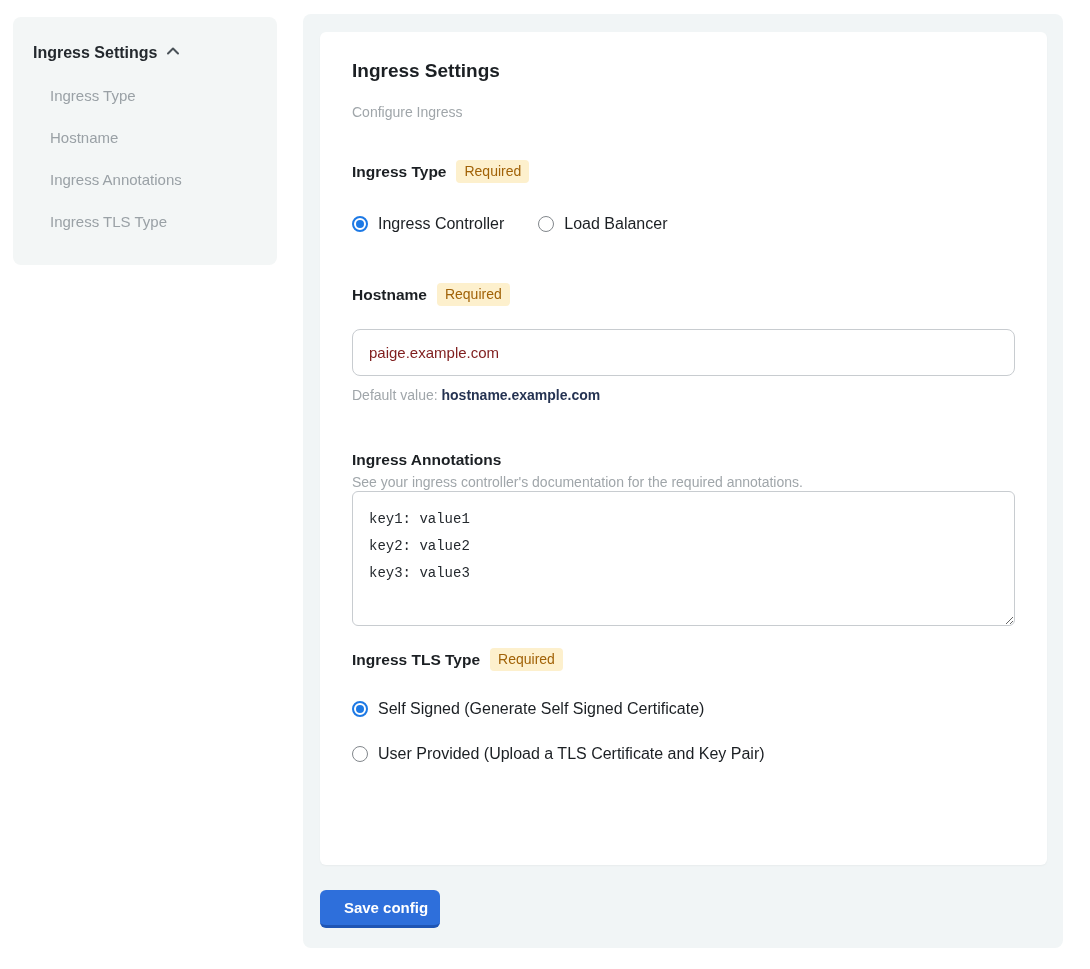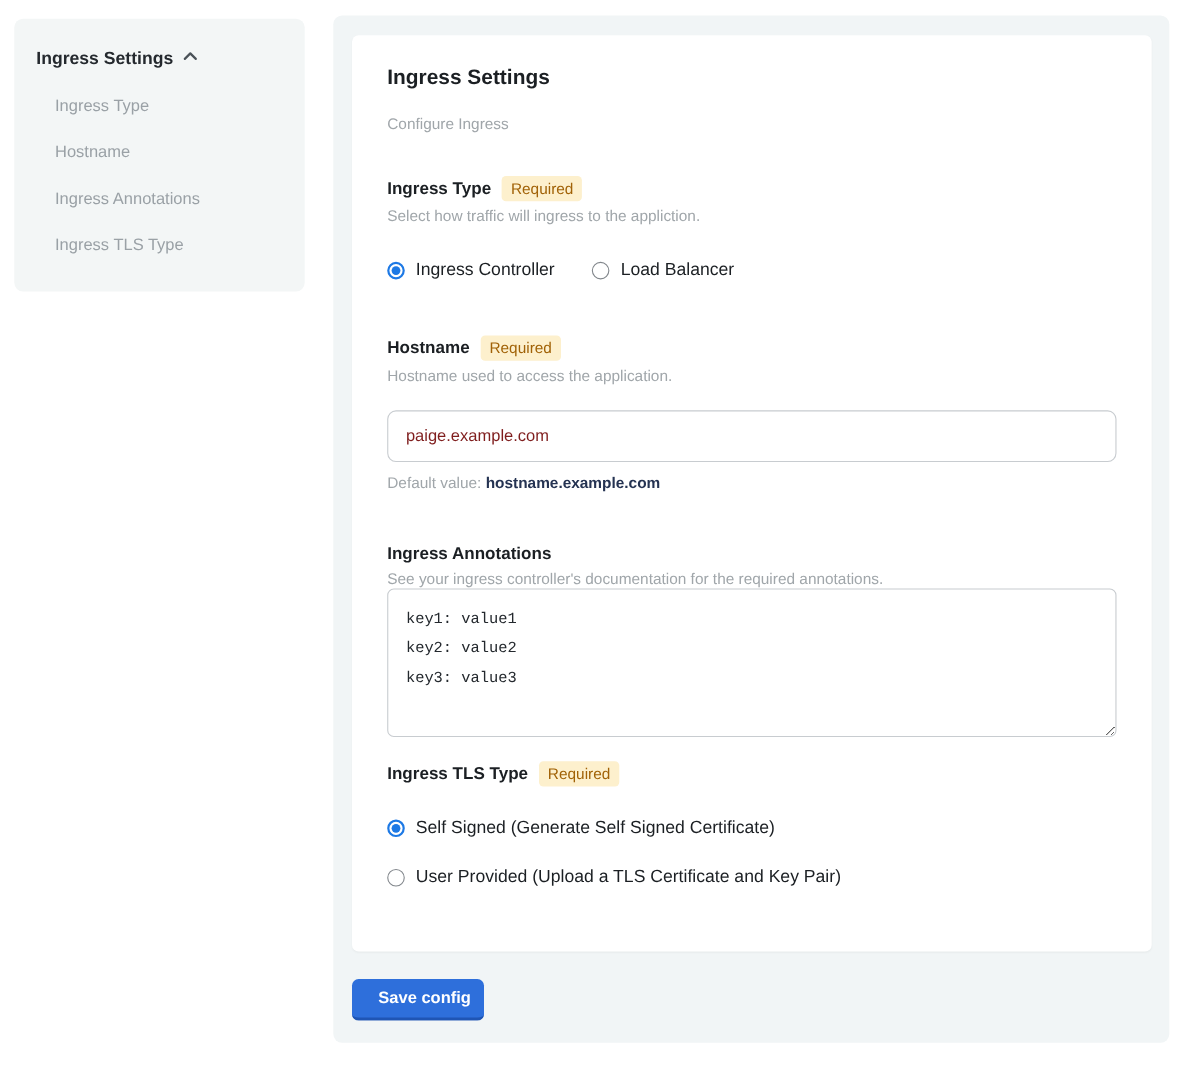--- a/index.html
+++ b/index.html
@@ -131,38 +131,36 @@
 <main class="main-panel">
   <section class="card">
 
     <h1 class="card-title">Ingress Settings</h1>
     <div class="card-subtitle">Configure Ingress</div>
 
     <div class="field-label-row mt-s1">
       <span class="field-label">Ingress Type</span>
       <span class="required-badge">Required</span>
     </div>
-    <div class="field-desc">Select how traffic will ingress to the appliction.</div>
 
     <div class="radio-row">
       <div class="radio-item">
         <span class="radio-circle selected"></span>
         <span class="radio-label">Ingress Controller</span>
       </div>
       <div class="radio-item">
         <span class="radio-circle unselected"></span>
         <span class="radio-label">Load Balancer</span>
       </div>
     </div>
 
     <div class="field-label-row mt-s2">
       <span class="field-label">Hostname</span>
       <span class="required-badge">Required</span>
     </div>
-    <div class="field-desc">Hostname used to access the application.</div>
 
     <input class="text-input" type="text" value="paige.example.com" style="">
 
     <div class="default-line">
       <span class="default-prefix">Default value:</span>
       <span class="default-value">hostname.example.com</span>
     </div>
 
     <div class="field-label-row mt-s3">
       <span class="field-label">Ingress Annotations</span>

